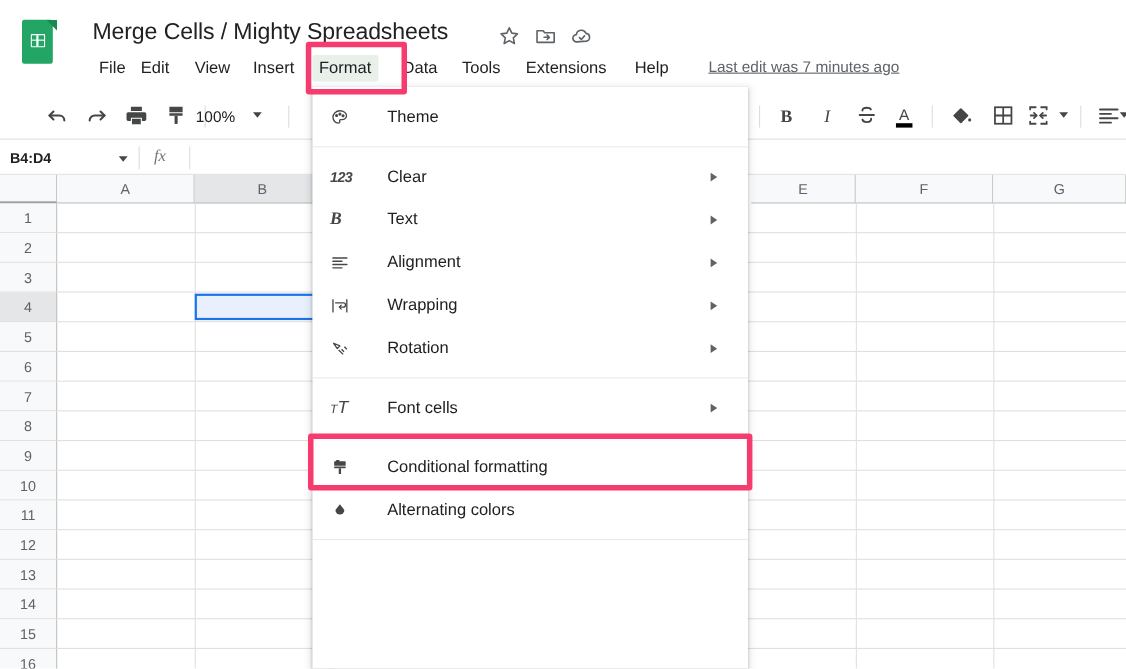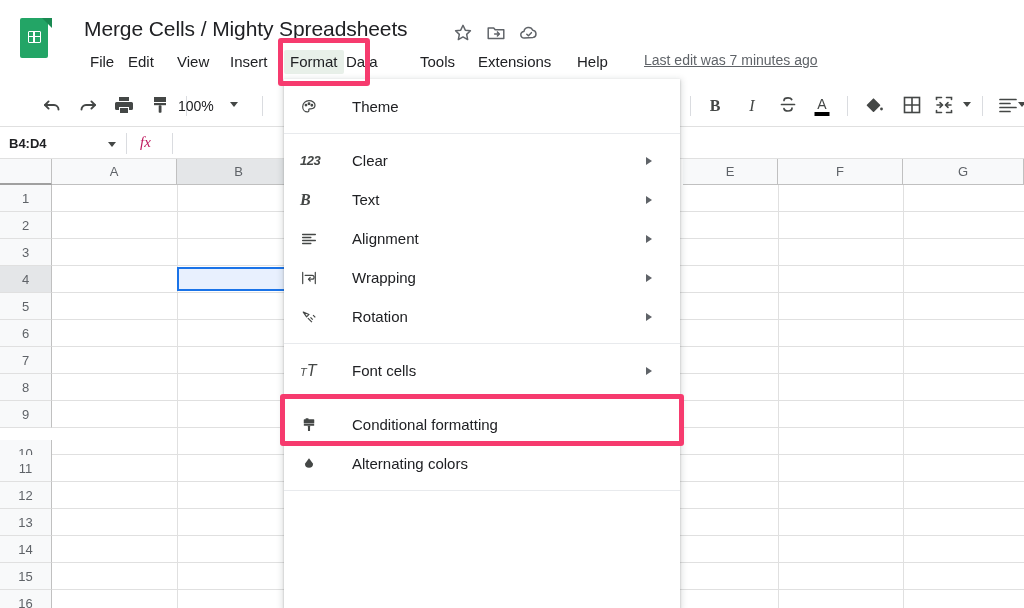--- a/index.html
+++ b/index.html
@@ -99,21 +99,21 @@
     background: #fff; border-top: 1px solid #e0e0e0; border-bottom: 1px solid #e0e0e0;
   }
   #namebox {
     position: absolute; left: 9px; top: 6px; width: 112px; height: 21px;
     font-size: 13px; font-weight: bold; color: #202124; line-height: 21px;
   }
   #namebox-caret { left: 108px; top: 15px; }
   #namebox-sep { position: absolute; left: 126px; top: 6px; width: 1px; height: 21px; background: #dadce0; }
   #fx-label {
     position: absolute; left: 140px; top: 7px;
-    font-size: 15px; color: #be185d; font-family: "Liberation Serif", serif; font-style: italic;
+    font-size: 15px; color: #737373; font-family: "Liberation Serif", serif; font-style: italic;
   }
   #fx-sep { position: absolute; left: 172px; top: 6px; width: 1px; height: 21px; background: #dadce0; }
 
   
   #grid { position: absolute; left: 0; top: 159px; width: 1024px; height: 449px; background: #fff; overflow: hidden; }
   #corner {
     position: absolute; left: 0; top: 0; width: 52px; height: 26px;
     background: #f8f9fa; border-right: 1px solid #c0c0c0; border-bottom: 2px solid #a0a0a0;
   }
   .colhdr {
@@ -208,21 +208,21 @@
         <path d="M9.6 13.3l1.8 1.8 3.2-3.5" stroke-linecap="round"></path>
       </svg>
     </div>
 
     <div id="menubar">
         <div class="menu-item" style="left: 0px;">File</div>
         <div class="menu-item" style="left: 38px;">Edit</div>
         <div class="menu-item" style="left: 87px;">View</div>
         <div class="menu-item" style="left: 140px;">Insert</div>
         <div class="menu-item active" style="left: 200px;">Format</div>
-        <div class="menu-item" style="left: 256px;">Data</div>
+        <div class="menu-item" style="left: 276px;">Data</div>
         <div class="menu-item" style="left: 330px;">Tools</div>
         <div class="menu-item" style="left: 388px;">Extensions</div>
         <div class="menu-item" style="left: 487px;">Help</div>
       </div>
     <div id="last-edit">Last edit was 7 minutes ago</div>
   </div>
 
   <div id="format-highlight" style="border-color: rgb(246, 59, 110);"></div>
 
   <div id="toolbar">
@@ -334,21 +334,21 @@
     <div id="rowhdrs">
         <div class="rowhdr" style="top: 26px;">1</div>
         <div class="rowhdr" style="top: 53px;">2</div>
         <div class="rowhdr" style="top: 80px;">3</div>
         <div class="rowhdr sel" style="top: 107px;">4</div>
         <div class="rowhdr" style="top: 134px;">5</div>
         <div class="rowhdr" style="top: 161px;">6</div>
         <div class="rowhdr" style="top: 188px;">7</div>
         <div class="rowhdr" style="top: 215px;">8</div>
         <div class="rowhdr" style="top: 242px;">9</div>
-        <div class="rowhdr" style="top: 269px; margin-top: 12px;">10</div>
+        <div class="rowhdr" style="top: 269px;">10</div>
         <div class="rowhdr" style="top: 296px;">11</div>
         <div class="rowhdr" style="top: 323px;">12</div>
         <div class="rowhdr" style="top: 350px;">13</div>
         <div class="rowhdr" style="top: 377px;">14</div>
         <div class="rowhdr" style="top: 404px;">15</div>
         <div class="rowhdr" style="top: 431px;">16</div>
       </div>
     <div id="gridlines">
         <div class="vline" style="left: 177px; top: 26px; height: 423px;"></div>
         <div class="vline" style="left: 301px; top: 26px; height: 423px;"></div>

